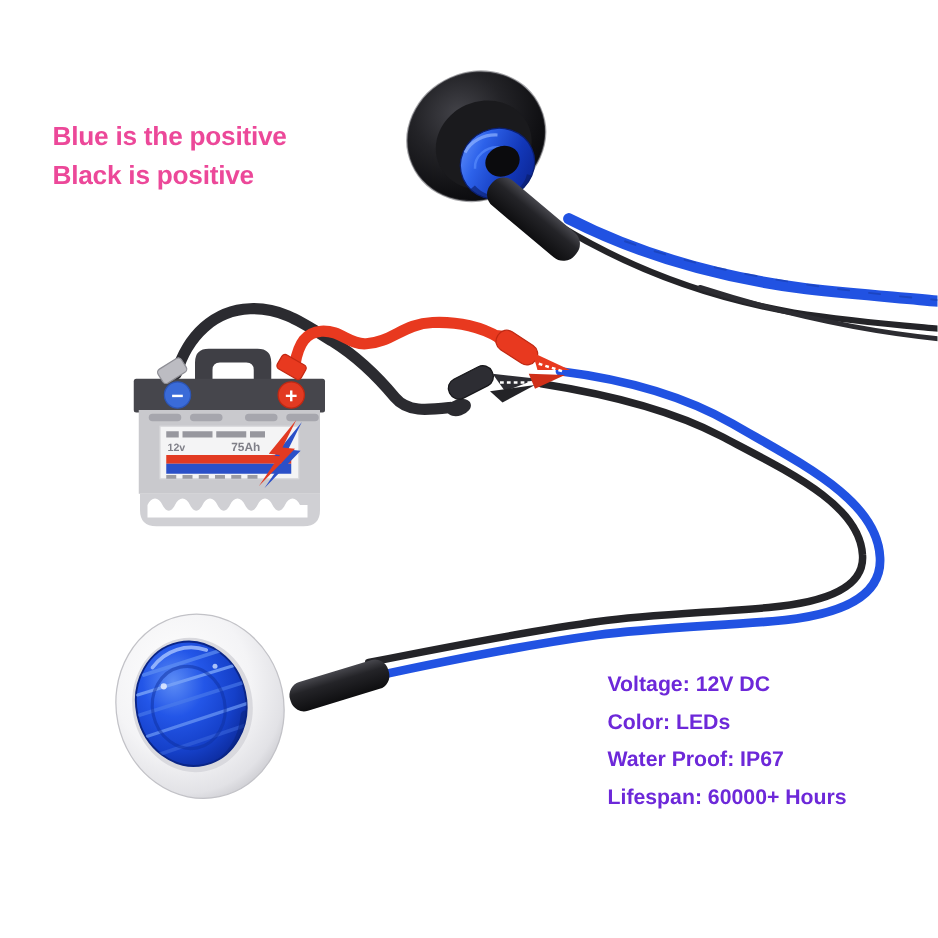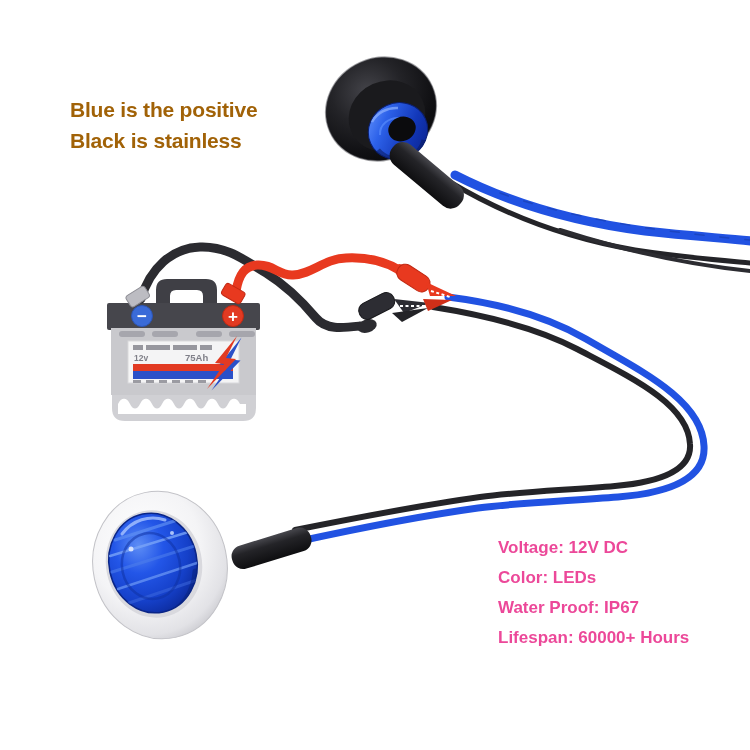--- a/index.html
+++ b/index.html
@@ -4,27 +4,26 @@
 <style>
   html,body{margin:0;padding:0;}
   body{
     width:750px;height:750px;background:#ffffff;position:relative;overflow:hidden;
     font-family:"Liberation Sans","DejaVu Sans",sans-serif;
   }
   .stage{position:absolute;inset:0;}
   svg.art{position:absolute;left:0;top:0;}
   .annotations{
     position:absolute;left:42px;top:94px;
-    font-size:21px;font-weight:bold;line-height:31px;color:#a16207;letter-spacing:-0.2px;
+    font-size:21px;font-weight:bold;line-height:31px;color:#ec4899;letter-spacing:-0.2px;
     white-space:nowrap;
-    margin-left:28px;
   }
   .specs{
-    position:absolute;left:498px;top:533px;
-    font-size:17px;font-weight:bold;line-height:30px;color:#ec4899;
+    position:absolute;left:486px;top:533px;
+    font-size:17px;font-weight:bold;line-height:30px;color:#6d28d9;
     white-space:nowrap;
   }
 </style>
 </head>
 <body>
 
 <div class="stage">
 
 <svg class="art" width="750" height="750" viewBox="0 0 750 750">
   <defs>
@@ -187,21 +186,21 @@
       <path d="M118,600 A44,50 0 0 0 196,572" stroke="#0a2480" stroke-width="7" opacity="0.55"></path>
       <ellipse cx="151" cy="566" rx="29" ry="33" transform="rotate(-12 151 566)" stroke="#0d2fa0" stroke-width="2.5" opacity="0.5"></ellipse>
       <circle cx="131" cy="549" r="2.5" fill="#dfe9ff" stroke="none" opacity="0.9"></circle>
       <circle cx="172" cy="533" r="2" fill="#cfe0ff" stroke="none" opacity="0.8"></circle>
     </g>
   </g>
 </svg>
 
   <div class="annotations">
     <div>Blue is the positive</div>
-    <div>Black is stainless</div>
+    <div>Black is positive</div>
   </div>
 
   <div class="specs">
     <div>Voltage: 12V DC</div>
     <div>Color: LEDs</div>
     <div>Water Proof: IP67</div>
     <div>Lifespan: 60000+ Hours</div>
   </div>
 
 </div>

